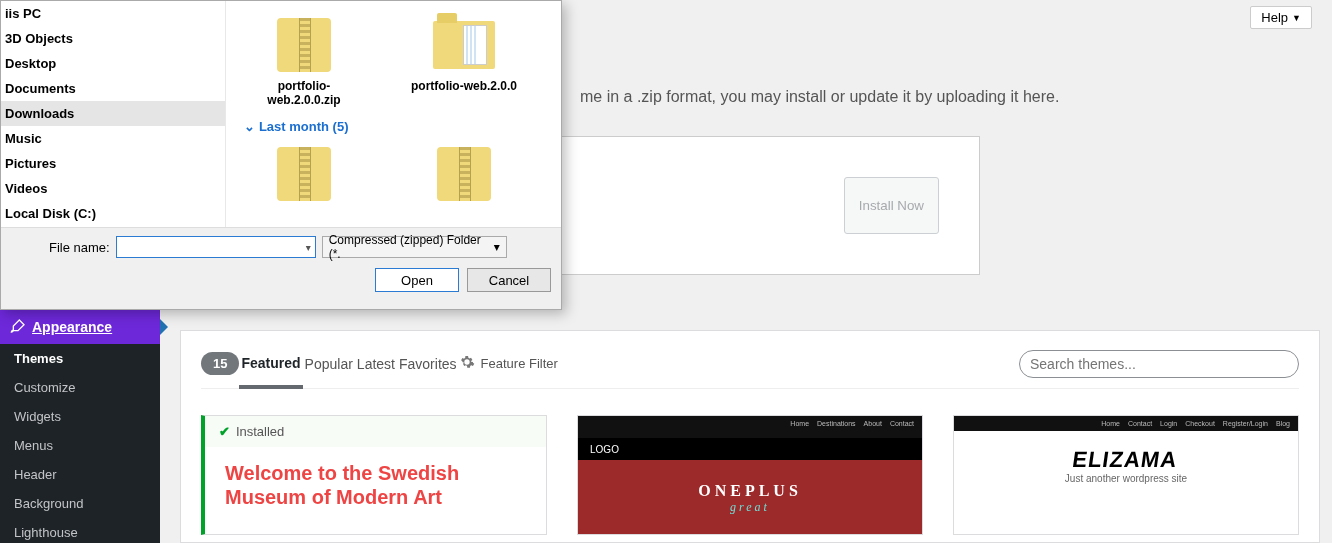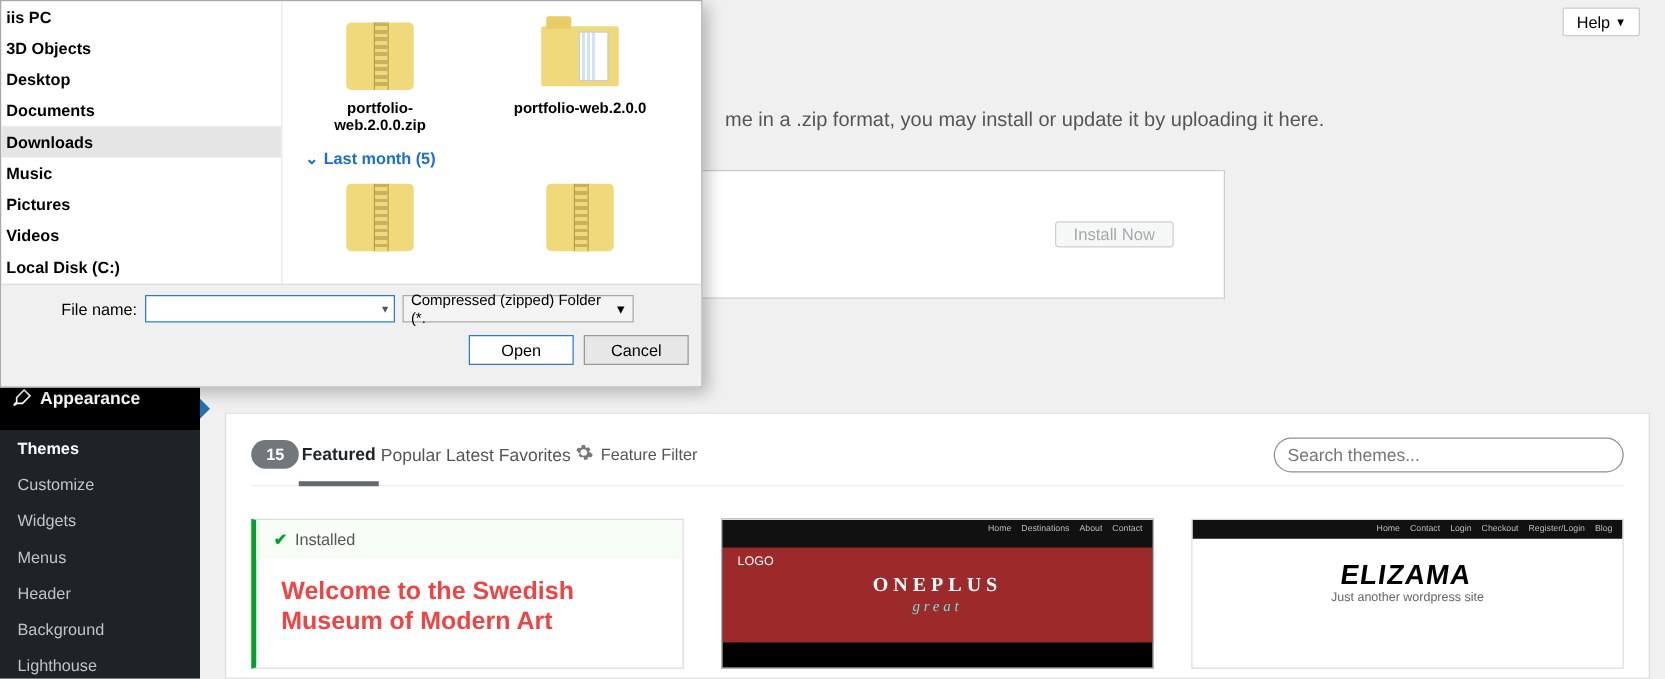--- a/index.html
+++ b/index.html
@@ -1,56 +1,56 @@
 <!DOCTYPE html>
 <html><head>
 <meta charset="utf-8">
 <style>
 * { box-sizing: border-box; margin: 0; padding: 0; }
 body { font-family: "Segoe UI", Arial, sans-serif; font-size: 13px; background: #f0f0f1; width: 1332px; height: 543px; position: relative; overflow: hidden; }
 
 
 .wp-body { position: absolute; top: 0; left: 0; right: 0; bottom: 0; display: flex; }
 .wp-sidebar { width: 160px; background: #1d2327; color: #fff; position: absolute; top: 310px; left: 0; bottom: 0; font-size: 13px; }
-.wp-sidebar-header { position: absolute; top: 0; left: 0; width: 160px; height: 34px; background: #000000; color: #fff; display: flex; align-items: flex-start; padding: 0 10px; font-size: 14px; font-weight: 600; }
+.wp-sidebar-header { position: absolute; top: 0; left: 0; width: 160px; height: 34px; background: #6d28d9; color: #fff; display: flex; align-items: center; padding: 0 10px; font-size: 14px; font-weight: 600; text-decoration: underline; }
 .wp-sidebar-header::after { content: ""; position: absolute; right: -8px; top: 50%; transform: translateY(-50%); border-left: 8px solid #2271b1; border-top: 8px solid transparent; border-bottom: 8px solid transparent; }
 .wp-menu { list-style: none; padding-top: 34px; }
 .wp-menu li { padding: 7px 14px; color: #c3c4c7; cursor: pointer; }
 .wp-menu li.active2 { color: #fff; font-weight: 700; }
 
 .wp-main { position: absolute; left: 160px; right: 0; top: 0; bottom: 0; background: #f0f0f1; padding: 0 20px; }
 
 .help-btn { position: absolute; right: 20px; top: 6px; background: #fff; border: 1px solid #ccc; padding: 3px 10px; font-size: 13px; border-radius: 2px; display: flex; align-items: center; gap: 4px; }
 
 .upload-hint { font-size: 16px; color: #555; margin-top: 88px; margin-bottom: 30px; }
 
 .upload-box { border: 1px solid #ccc; background: #fff; padding: 40px; width: 800px; display: flex; align-items: center; gap: 10px; }
 .choose-file-btn { background: #efefef; border: 1px solid #767676; padding: 2px 8px; font-size: 13px; }
 .no-file { color: #555; }
-.install-now-btn { margin-left: auto; background: #f6f7f7; border: 1px solid #ccd0d4; color: #a7aaad; padding: 2px 14px; border-radius: 3px; }
+.install-now-btn { margin-left: auto; background: #f6f7f7; border: 1px solid #ccd0d4; color: #a7aaad; padding: 20px 14px; border-radius: 3px; }
 
 
 .themes-panel { position: absolute; top: 330px; left: 180px; right: 12px; bottom: 0; background: #fff; border: 1px solid #dcdcde; padding: 18px 20px; }
 .themes-nav { display: flex; align-items: center; border-bottom: 1px solid #eee; padding-bottom: 10px; }
 .count-badge { background: #72777c; color: #fff; border-radius: 16px; padding: 4px 12px; font-weight: 600; font-size: 13px; }
 .themes-nav a { color: #555; font-size: 14px; cursor: pointer; padding: 6px 2px; }
 .themes-nav a.active { color: #1d2327; font-weight: 600; border-bottom: 4px solid #646970; padding-bottom: 14px; margin-bottom: -11px; }
 .feature-filter { display:flex; align-items:center; gap:6px; color:#555; cursor:pointer; }
 .search-themes { margin-left: auto; }
 .search-themes input { width: 280px; padding: 5px 10px; border: 1px solid #8c8f94; border-radius: 14px; font-size: 14px; }
 
 .theme-cards { display: flex; gap: 30px; margin-top: 26px; align-items: flex-start; }
 .theme-card { width: 350px; height: 120px; background:#fff; border:1px solid #dcdcde; overflow:hidden; position:relative; }
 .theme-card.installed-card { border-left: 4px solid #00a32a; }
 .installed-bar { background:#f7fcf7; padding:8px 14px; color:#555; display:flex; align-items:center; gap:6px; font-size:13px; }
 .check-icon { color:#00a32a; font-weight:bold; }
 .card-title { font-size:20px; font-weight:700; padding:14px 20px; color:#ef4444; line-height:1.2; }
 .card2 { background:#000; color:#fff; }
 .card2 .top-strip { background:#111; height:22px; font-size:7px; color:#bbb; display:flex; justify-content:flex-end; gap:8px; padding:4px 8px; }
-.card2 .hero { background:#9c2a2a; height:76px; display:flex; flex-direction:column; align-items:center; justify-content:center; letter-spacing:4px; font-family:Georgia,serif; }
+.card2 .hero { background:#9c2a2a; height:76px; display:flex; flex-direction:column; align-items:center; justify-content:center; letter-spacing:4px; font-family:Georgia,serif;margin-top:22px; }
 .card2 .logo-txt { position:absolute; left:12px; top:28px; font-size:10px; }
 .card3 { }
 .card3 .top-strip3 { background:#111; color:#bbb; font-size:7px; display:flex; justify-content:flex-end; gap:8px; padding:4px 8px; }
 .card3 .brand { text-align:center; font-size:22px; font-weight:700; padding:16px 0 0; transform:skewX(-8deg); letter-spacing:1px; }
 .card3 .tagline { text-align:center; font-size:10px; color:#666; }
 
 
 .filedlg { position:absolute; top:0; left:0; width:562px; height:310px; background:#fff; border:1px solid #aaa; box-shadow:4px 4px 12px rgba(0,0,0,.25); display:flex; flex-direction:column; }
 .dlg-body { flex:1; display:flex; overflow:hidden;font-weight:bold; }
 .nav-pane { width:225px; border-right:1px solid #e8e8e8; overflow:auto; }

